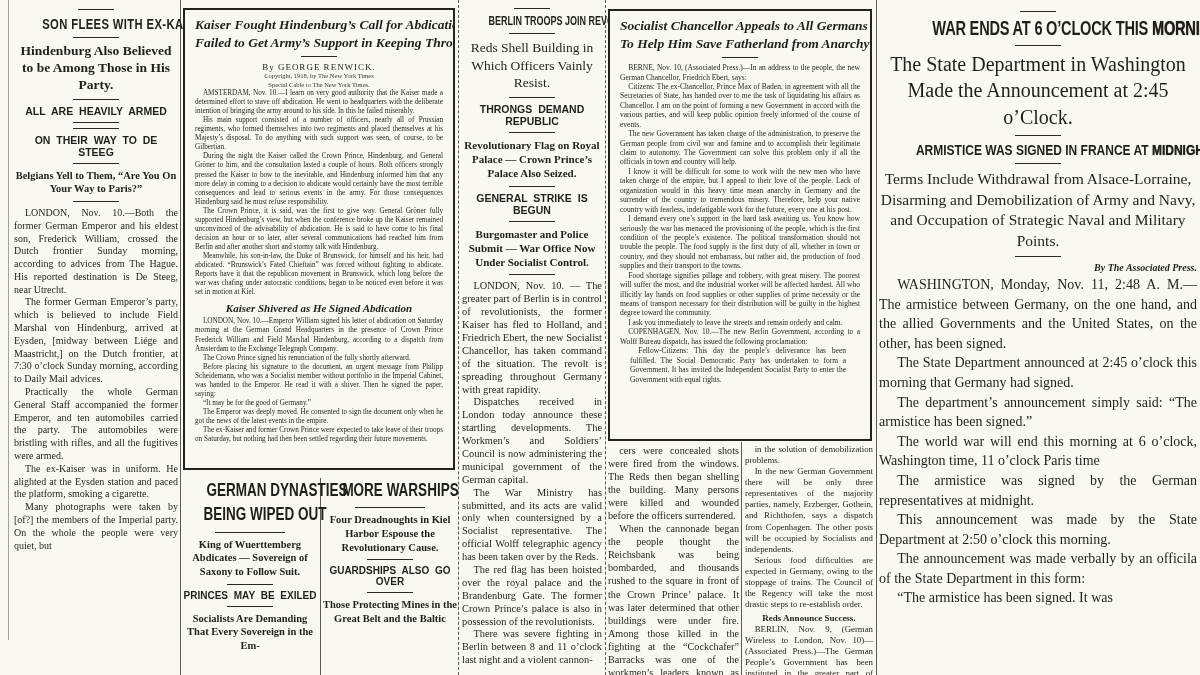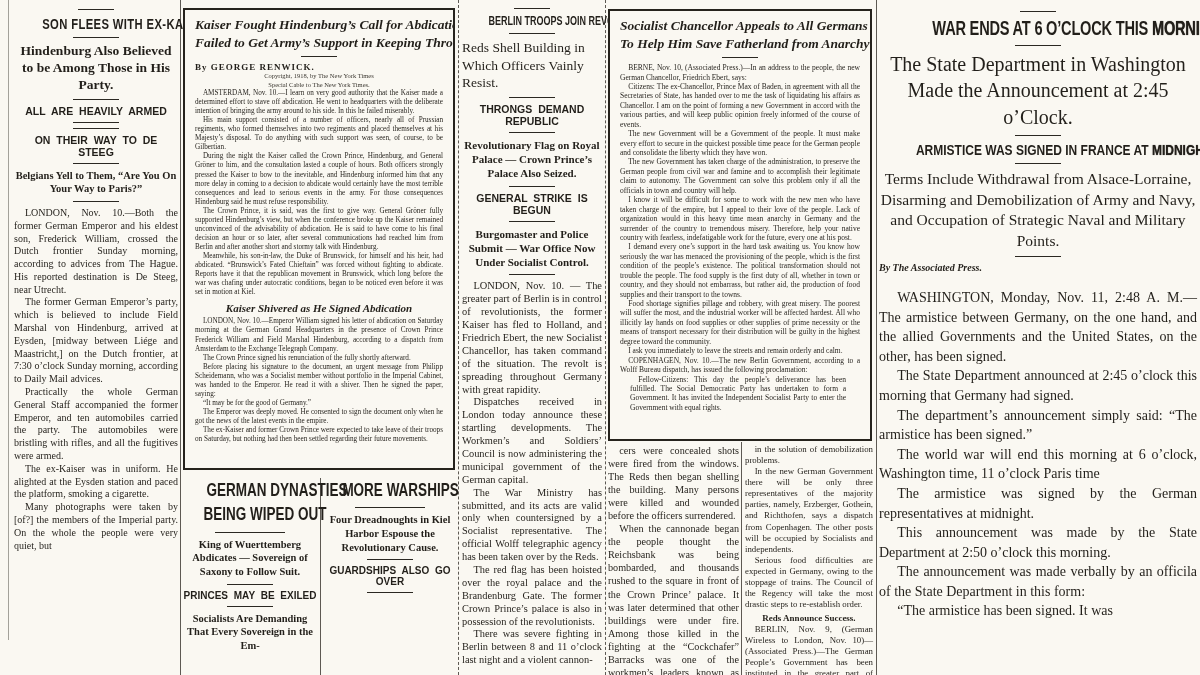--- a/index.html
+++ b/index.html
@@ -26,58 +26,58 @@
   #c1 .h1{font-size:15px;font-weight:bold;letter-spacing:.5px;}
   #c1 .h1 .cnd{transform:scaleX(.75);}
   .dekL{font-weight:bold;font-size:13.5px;line-height:1.25;text-align:center;}
   .dekM{font-weight:bold;font-size:11px;line-height:1.3;text-align:center;}
   .dekS{font-weight:bold;font-size:10.5px;line-height:1.3;text-align:center;}
   .subcap{font-weight:bold;font-size:10.5px;text-align:center;word-spacing:3px;}
   #c1 .bp{font-size:10px;line-height:1.28;}
   
   #c2box{position:absolute;left:183px;top:8px;width:272px;height:462px;padding:6px 10px;box-sizing:border-box;overflow:hidden;}
   .ithead{font-style:italic;font-weight:bold;font-size:13.5px;line-height:1.3;text-align:center;white-space:nowrap;}
-  .byline{font-weight:bold;font-size:9px;letter-spacing:1px;margin-top:2px;}
+  .byline{font-weight:normal;font-size:9px;text-align:center;letter-spacing:1px;margin-top:2px;}
   .copy{font-size:6.5px;text-align:center;line-height:1.3;color:#3a362f;}
   #c2box .bp{font-size:7.2px;line-height:1.26;}
   .subhead-it{font-style:italic;font-weight:bold;font-size:11px;text-align:center;margin:5px 0 3px;}
   
   .botcol{position:absolute;top:478px;}
   #c2bl{left:183px;width:134px;}
   #c2br{left:323px;width:134px;}
   .bighead{font-weight:bold;font-size:18px;line-height:1.35;text-align:center;}
   .bighead .cnd{transform:scaleX(.75);}
   .botcol .dekM{font-size:10.5px;}
   .botcol .subcap{font-size:10px;}
   
   #c3{left:462px;width:140px;padding-top:3px;}
   #c3 .h1{font-size:12.5px;font-weight:bold;text-align:center;}
   #c3 .h1 .cnd{transform:scaleX(.72);}
-  #c3 .dk1{font-size:13.5px;line-height:1.3;text-align:left;}
+  #c3 .dk1{font-size:13.5px;line-height:1.3;text-align:center;}
   #c3 .bp{font-size:10.4px;line-height:1.24;}
   
   #c4box{position:absolute;left:608px;top:9px;width:264px;height:432px;padding:6px 10px;box-sizing:border-box;overflow:hidden;}
   #c4box .bp{font-size:7.5px;line-height:1.26;}
   #c4box .procl{margin-left:10px;margin-right:14px;}
   
   #c4bl{left:608px;top:444px;width:131px;}
   #c4br{left:745px;top:444px;width:128px;}
   #c4bl .bp{font-size:10.2px;line-height:1.28;}
   #c4br .bp{font-size:8.8px;line-height:1.26;}
   .subhead-b{font-weight:bold;font-size:9px;text-align:center;margin:3px 0 1px;}
   
   #c5{left:879px;width:318px;padding-top:6px;}
   #c5 .h1{font-size:20px;font-weight:bold;text-align:center;}
   #c5 .h1 .cnd{transform:scaleX(.73);letter-spacing:-.3px;}
   #c5 .h2{font-size:15px;font-weight:bold;text-align:center;}
   #c5 .h2 .cnd{transform:scaleX(.8);}
   .emph{text-shadow:0 0 1px currentColor;}
   #c5 .dk1{font-size:20px;line-height:1.32;text-align:center;}
   #c5 .dk2{font-size:15.5px;line-height:1.32;text-align:center;}
-  #c5 .byline2{font-style:italic;font-size:10px;font-weight:bold;text-align:left;margin:4px 0 15px;}
+  #c5 .byline2{font-style:italic;font-size:10px;font-weight:bold;text-align:right;margin:4px 0 2px;}
   #c5 .bp{font-size:14px;line-height:1.4;text-indent:1.3em;}
 </style>
 </head>
 <body>
 
 <div id="paper">
 
   <div class="vrule" style="left:8px;top:0;height:640px;opacity:.55;"></div>
   <div class="vrule" style="left:180px;top:0;height:675px;"></div>
   <div class="vrule dash" style="left:458px;top:0;height:675px;"></div>
@@ -150,20 +150,21 @@
 
   <section class="botcol" id="c2br">
     <div class="bighead sans">
       <div><span class="cnd">MORE WARSHIPS</span></div>
     </div>
     <div class="rule w"></div>
     <div class="dekM">Four Dreadnoughts in Kiel Harbor Espouse the Revolutionary Cause.</div>
     <div class="rule"></div>
     <div class="subcap sans">GUARDSHIPS ALSO GO OVER</div>
     <div class="rule"></div>
+    <div class="dekM">Those Protecting Mines in the Great Belt and the Baltic</div>
   </section>
 
   <section class="col" id="c3">
     <div class="rule n"></div>
     <div class="h1 sans center"><span class="cnd">BERLIN TROOPS JOIN REVOLT</span></div>
     <div class="rule"></div>
     <div class="dk1">Reds Shell Building in Which Officers Vainly Resist.</div>
     <div class="rule"></div>
     <div class="subcap sans">THRONGS DEMAND REPUBLIC</div>
     <div class="rule"></div>
@@ -184,21 +185,20 @@
 
   <section class="boxed" id="c4box">
     <div class="ithead">
       <div>Socialist Chancellor Appeals to All Germans</div>
       <div>To Help Him Save Fatherland from Anarchy</div>
     </div>
     <div class="rule n"></div>
     <div>
         <p class="bp">BERNE, Nov. 10, (Associated Press.)—In an address to the people, the new German Chancellor, Friedrich Ebert, says:</p>
         <p class="bp">Citizens: The ex-Chancellor, Prince Max of Baden, in agreement with all the Secretaries of State, has handed over to me the task of liquidating his affairs as Chancellor. I am on the point of forming a new Government in accord with the various parties, and will keep public opinion freely informed of the course of events.</p>
-        <p class="bp">The new Government will be a Government of the people. It must make every effort to secure in the quickest possible time peace for the German people and consolidate the liberty which they have won.</p>
         <p class="bp">The new Government has taken charge of the administration, to preserve the German people from civil war and famine and to accomplish their legitimate claim to autonomy. The Government can solve this problem only if all the officials in town and country will help.</p>
         <p class="bp">I know it will be difficult for some to work with the new men who have taken charge of the empire, but I appeal to their love of the people. Lack of organization would in this heavy time mean anarchy in Germany and the surrender of the country to tremendous misery. Therefore, help your native country with fearless, indefatigable work for the future, every one at his post.</p>
         <p class="bp">I demand every one’s support in the hard task awaiting us. You know how seriously the war has menaced the provisioning of the people, which is the first condition of the people’s existence. The political transformation should not trouble the people. The food supply is the first duty of all, whether in town or country, and they should not embarrass, but rather aid, the production of food supplies and their transport to the towns.</p>
         <p class="bp">Food shortage signifies pillage and robbery, with great misery. The poorest will suffer the most, and the industrial worker will be affected hardest. All who illicitly lay hands on food supplies or other supplies of prime necessity or the means of transport necessary for their distribution will be guilty in the highest degree toward the community.</p>
         <p class="bp">I ask you immediately to leave the streets and remain orderly and calm.</p>
         <p class="bp">COPENHAGEN, Nov. 10.—The new Berlin Government, according to a Wolff Bureau dispatch, has issued the following proclamation:</p>
       </div>
     <p class="bp procl">Fellow-Citizens: This day the people’s deliverance has been fulfilled. The Social Democratic Party has undertaken to form a Government. It has invited the Independent Socialist Party to enter the Government with equal rights.</p>
   </section>
 

